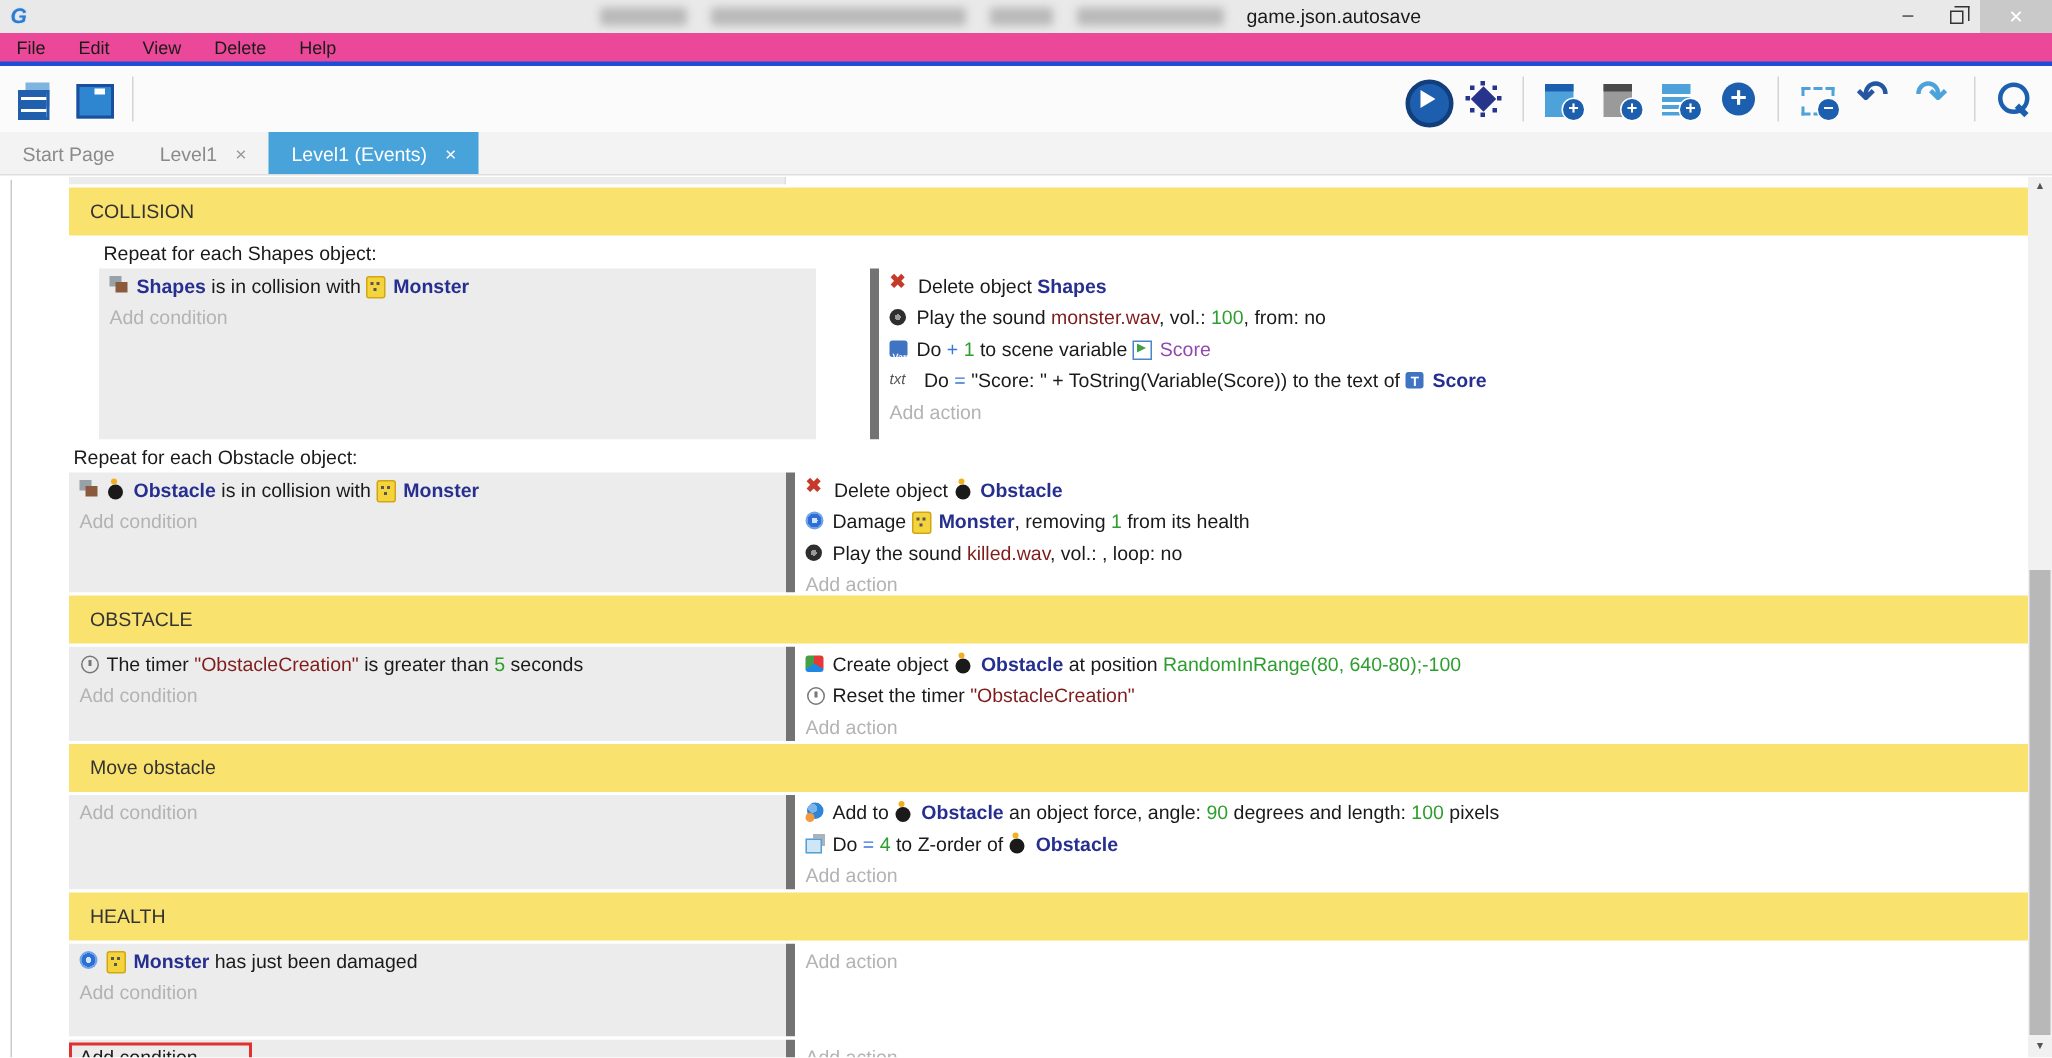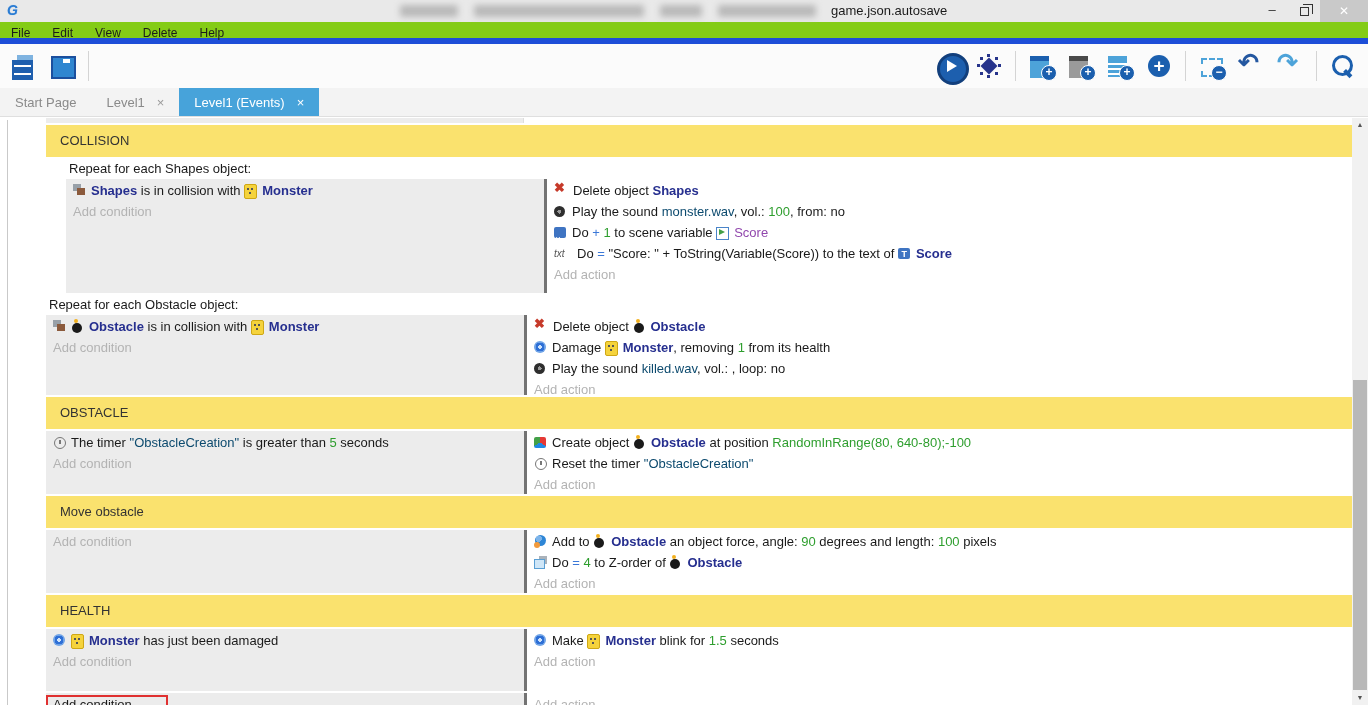--- a/index.html
+++ b/index.html
@@ -12,21 +12,21 @@
   .title-blur div { background:#b9b9b9; filter:blur(3px); border-radius:2px; height:12px; }
   .title-text { position:absolute; left:831px; top:3px; font-size:13px; color:#1a1a1a; }
   .win-controls { position:absolute; right:0; top:0; height:22px; display:flex; align-items:center; }
   .win-btn { width:32px; height:22px; text-align:center; line-height:20px; font-size:13px; color:#333; }
   .win-restore { display:flex; align-items:center; justify-content:center; }
   .restore-glyph { width:9px; height:9px; border:1px solid #333; position:relative; background:#e9e9e9; }
   .restore-glyph::before { content:''; position:absolute; left:2px; top:-4px; width:9px; height:9px; border:1px solid #333; border-left:none; border-bottom:none; }
   .win-close { width:48px; height:22px; background:#c9c9c9; color:#fff; font-size:12px; text-align:center; line-height:22px; }
 
   
-  .menubar { height:22px; background:#84cc16; display:flex; font-size:12px; color:#1a1a1a; border-bottom:6px solid #1d4ed8; }
+  .menubar { height:22px; background:#ec4899; display:flex; align-items:center; font-size:12px; color:#1a1a1a; border-bottom:3px solid #1d4ed8; }
   .menu-item { padding:0 11px; height:22px; line-height:22px; }
 
   
   .toolbar { height:44px; background:#fbfbfb; display:flex; align-items:center; padding:0 10px; }
   .toolbar-left, .toolbar-right { display:flex; align-items:center; gap:13px; }
   .toolbar-right { margin-left:auto; padding-right:2px; }
   .tb-sep { width:1px; height:30px; background:#d4d4d4; }
   .tbi { width:26px; height:26px; position:relative; display:inline-block; }
 
   .tb-events-sheet::before { content:''; position:absolute; left:7px; top:2px; width:16px; height:16px; background:#7fb3e0; }
@@ -69,29 +69,29 @@
   .sheet { position:absolute; left:34px; top:1px; right:16px; bottom:0; overflow:hidden; }
   .block { position:relative; margin-bottom:2px; overflow:hidden; }
   .block::before { content:''; position:absolute; left:-12px; top:0; bottom:0; width:11px; background:#4fa8dc; }
   .block { margin-left:12px; }
   .blk-tick::after { content:''; position:absolute; left:-27px; top:50%; width:15px; height:1px; background:#c9c9c9; }
   .group { background:#fae26e; line-height:32px; padding-left:14px; font-size:13px; color:#333; }
   .partial-cond { width:478px; height:100%; background:#ececec; border-right:1px solid #ddd; }
   .event-title { height:20px; line-height:20px; font-size:13px; color:#1a1a1a; padding-left:3px; background:#fff; }
   .cols { display:flex; align-items:stretch; }
   .cond-col { width:478px; background:#ececec; overflow:hidden; padding-top:1px; }
-  .act-col { flex:1; background:#fff; border-left:3px solid #737373; overflow:hidden; padding-top:1px; }
+  .act-col { flex:1; background:#fff; border-left:6px solid #737373; overflow:hidden; padding-top:1px; }
   .line { height:21px; line-height:21px; font-size:13px; padding-left:7px; white-space:nowrap; color:#1a1a1a; }
   .ph { color:#b3b3b3; }
   .line.hl { color:#3a3a3a; position:relative; }
   .line.hl::after { content:''; position:absolute; left:0; top:1px; width:118px; height:19px; border:2px solid #e03131; }
 
   .sg-plain { color:#1a1a1a; } .sg-object { color:#262f8f; font-weight:bold; }
   .sg-number { color:#2e9e2e; } .sg-operator { color:#3b78d8; }
-  .sg-variable { color:#9147ad; } .sg-param { color:#0c4a6e; } .sg-ph { color:#b3b3b3; }
+  .sg-variable { color:#9147ad; } .sg-param { color:#7f1d1d; } .sg-ph { color:#b3b3b3; }
 
   
   .ic { width:14px; height:13px; display:inline-block; position:relative; margin-right:4px; vertical-align:-2px; }
   .ic-collision::before { content:''; position:absolute; left:0; top:0; width:8px; height:7px; background:#98a0a8; }
   .ic-collision::after { content:''; position:absolute; left:4px; top:4px; width:8px; height:7px; background:#8b5a3c; }
   .ic-bomb::before { content:''; position:absolute; left:1px; top:3px; width:10px; height:10px; border-radius:50%; background:#1a1a1a; }
   .ic-bomb::after { content:''; position:absolute; left:3px; top:-1px; width:4px; height:4px; border-radius:50%; background:#f2b01e; }
   .ic-monster::before { content:''; position:absolute; left:0; top:0; width:11px; height:13px; background:#f5d33c; border:1px solid #cfa714; border-radius:2px; }
   .ic-monster::after { content:''; position:absolute; left:3px; top:4px; width:2px; height:2px; background:#555; box-shadow:4px 0 0 #555, 2px 4px 0 #555; }
   .ic-delete { width:15px; }
@@ -196,21 +196,21 @@
   </div>
 
 <div class="sheet-wrap">
   <div class="sheet">
       <div class="block" style="height: 5px;">
         <div class="partial-cond"></div>
       </div>
       <div class="block blk-tick group" style="height: 32px;">COLLISION</div>
       <div class="block blk-tick event" style="height: 134px; padding-left: 20px;">
         <div class="event-title">Repeat for each Shapes object:</div>
-        <div class="cols" style="height: 114px;">
+        <div class="cols" style="height: 114px; gap: 36px;">
           <div class="cond-col">
             <div class="line"><span class="ic ic-collision"></span><span class="sg-object">Shapes</span><span class="sg-plain"> is in collision with </span><span class="ic ic-monster"></span><span class="sg-object">Monster</span></div>
             <div class="line ph"><span class="sg-ph">Add condition</span></div>
           </div>
           <div class="act-col">
             <div class="line"><span class="ic ic-delete"></span><span class="sg-plain">Delete object </span><span class="sg-object">Shapes</span></div>
             <div class="line"><span class="ic ic-sound"></span><span class="sg-plain">Play the sound </span><span class="sg-param">monster.wav</span><span class="sg-plain">, vol.: </span><span class="sg-number">100</span><span class="sg-plain">, from: </span><span class="sg-plain">no</span></div>
             <div class="line"><span class="ic ic-variable"></span><span class="sg-plain">Do </span><span class="sg-operator">+ </span><span class="sg-number">1</span><span class="sg-plain"> to scene variable </span><span class="ic ic-scene-variable"></span><span class="sg-variable">Score</span></div>
             <div class="line"><span class="ic ic-text-tool"></span><span class="sg-plain">Do </span><span class="sg-operator">= </span><span class="sg-plain">"Score: " + ToString(Variable(Score))</span><span class="sg-plain"> to the text of </span><span class="ic ic-text-object"></span><span class="sg-object">Score</span></div>
             <div class="line ph"><span class="sg-ph">Add action</span></div>
@@ -260,21 +260,20 @@
         </div>
       </div>
       <div class="block blk-tick group" style="height: 32px;">HEALTH</div>
       <div class="block blk-tick event" style="height: 62px;">
         <div class="cols" style="height: 62px;">
           <div class="cond-col">
             <div class="line"><span class="ic ic-health"></span><span class="ic ic-monster"></span><span class="sg-object">Monster</span><span class="sg-plain"> has just been damaged</span></div>
             <div class="line ph"><span class="sg-ph">Add condition</span></div>
           </div>
           <div class="act-col">
-            <div class="line"><span class="ic ic-health"></span><span class="sg-plain">Make </span><span class="ic ic-monster"></span><span class="sg-object">Monster</span><span class="sg-plain"> blink for </span><span class="sg-number">1.5</span><span class="sg-plain"> seconds</span></div>
             <div class="line ph"><span class="sg-ph">Add action</span></div>
           </div>
         </div>
       </div>
       <div class="block blk-tick event" style="height: 30px;">
         <div class="cols" style="height: 30px;">
           <div class="cond-col">
             <div class="line hl"><span class="sg-plain">Add condition</span></div>
           </div>
           <div class="act-col">

